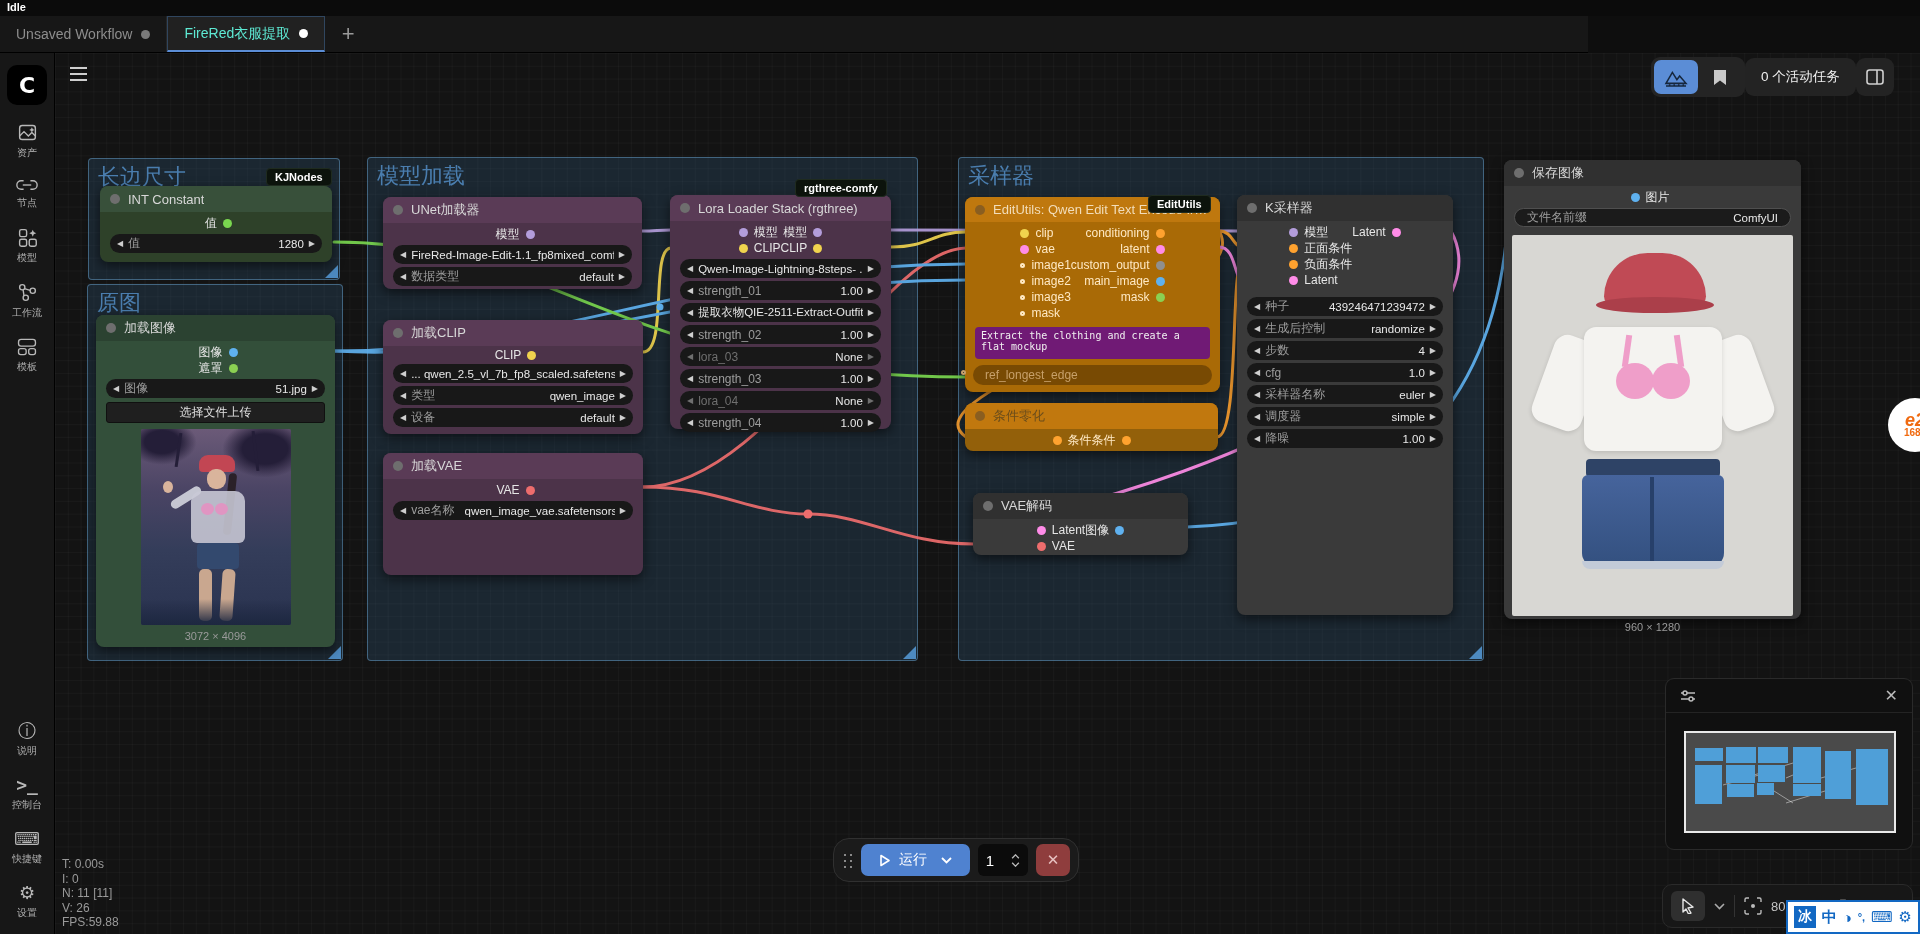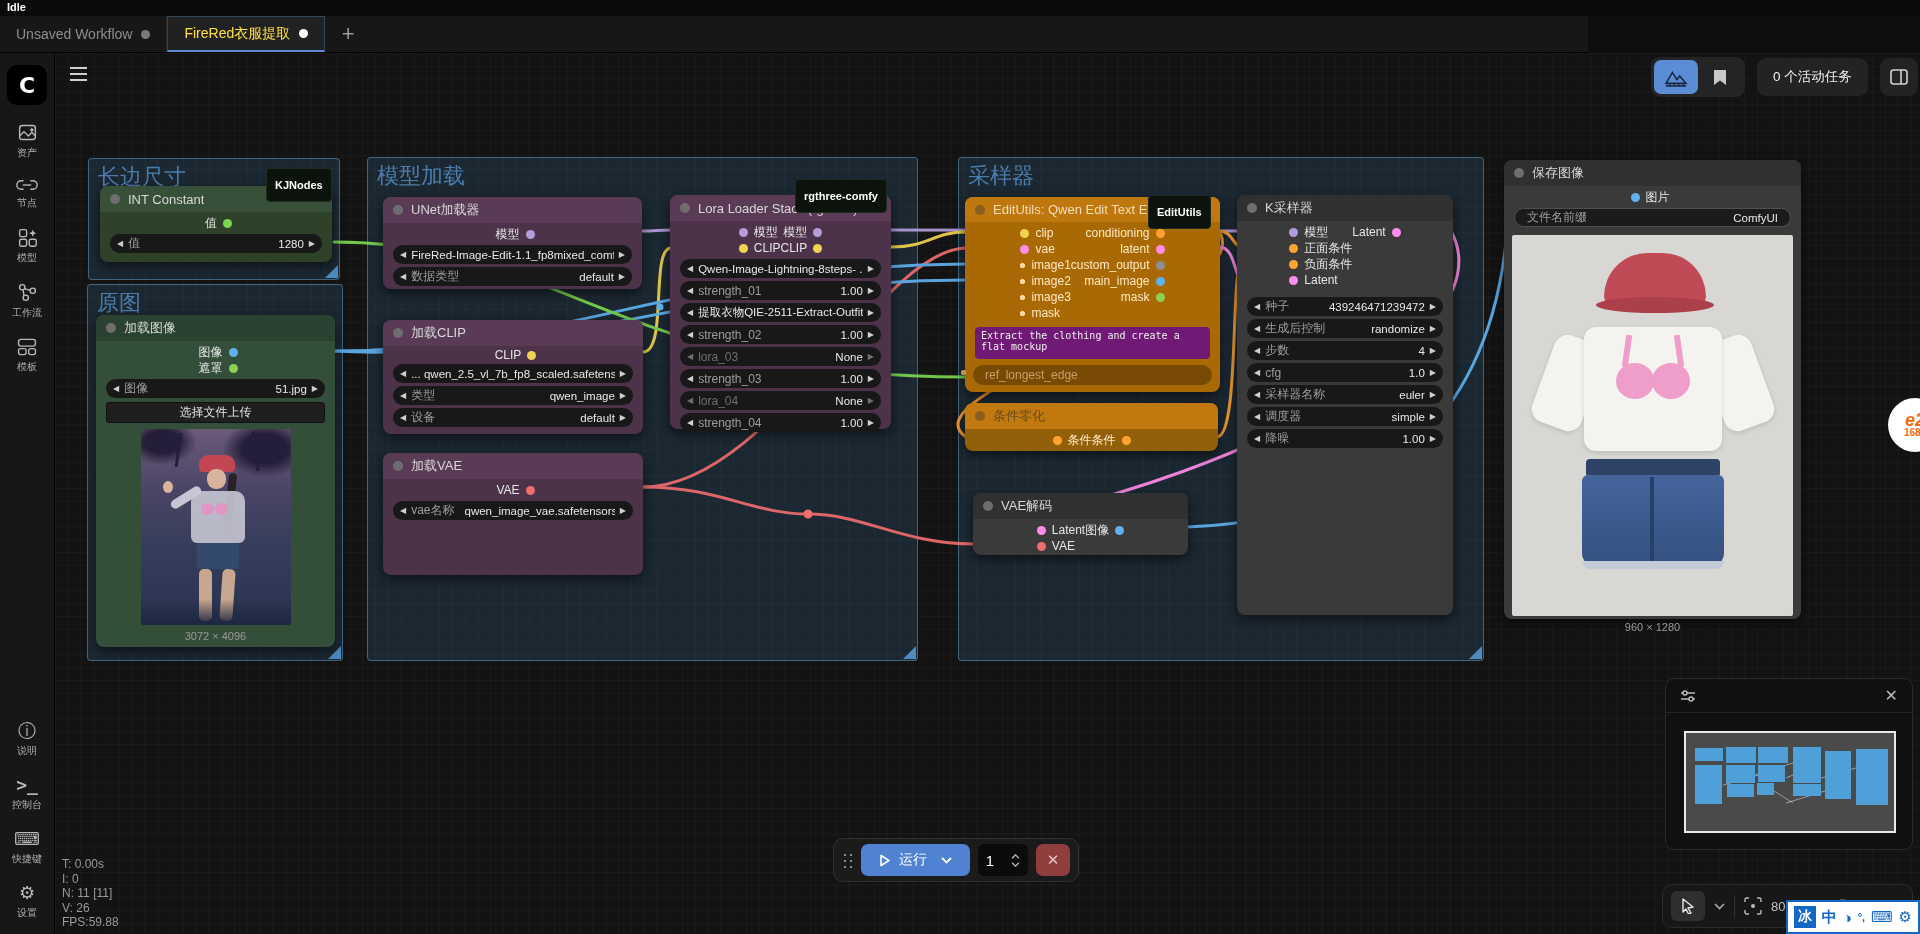--- a/index.html
+++ b/index.html
@@ -6,21 +6,21 @@
   html,body { width:1920px; height:934px; overflow:hidden; background:#0e0e0e;
     font-family:"Liberation Sans","DejaVu Sans",sans-serif; }
   body { position:relative; }
 
   
   .statusbar { position:absolute; left:0; top:0; width:1920px; height:16px; background:#0b0b0b; z-index:30; }
   .statusbar .state { position:absolute; left:7px; top:1px; color:#fff; font-size:11px; font-weight:bold; }
   .tabbar { position:absolute; left:0; top:16px; width:1588px; height:37px; background:#171717; border-bottom:1px solid #000; z-index:30; display:flex; align-items:stretch; }
   .tab { display:flex; align-items:center; gap:9px; padding:0 16px; font-size:14px; color:#8d8d8d; border-right:1px solid #262626; cursor:pointer; }
   .tab .dotmark { width:9px; height:9px; border-radius:50%; background:#7a7a7a; }
-  .tab.active { background:#212121; color:#fde047; border:1px solid #30465f; border-bottom:2px solid #5b8dd6; }
+  .tab.active { background:#212121; color:#5eead4; border:1px solid #30465f; border-bottom:2px solid #5b8dd6; }
   .tab.active .dotmark { background:#fff; }
   .newtab { width:46px; display:flex; align-items:center; justify-content:center; color:#9a9a9a; font-size:22px; cursor:pointer; }
 
   
   .sidebar { position:absolute; left:0; top:53px; width:55px; height:881px; background:#171717; border-right:1px solid #000; z-index:25; display:flex; flex-direction:column; align-items:center; }
   .logo { width:40px; height:40px; margin-top:12px; background:#000; border-radius:10px; display:flex; align-items:center; justify-content:center; color:#fff; font-weight:900; font-size:22px; font-family:"DejaVu Sans",sans-serif; }
   .sb-item { margin-top:17px; display:flex; flex-direction:column; align-items:center; gap:3px; color:#b5b5b5; cursor:pointer; }
   .sb-item svg { stroke:#b8b8b8; fill:none; stroke-width:1.6; }
   .sb-item .sb-glyph { font-size:18px; color:#b8b8b8; line-height:20px; }
   .sb-item .sb-label { font-size:10px; color:#b0b0b0; }
@@ -73,35 +73,35 @@
   .widget .wl { color:#9d9d9d; margin:0 5px; white-space:nowrap; }
   .widget .wv { flex:1; text-align:right; margin:0 5px; white-space:nowrap; overflow:hidden; font-size:11.5px; }
   .widget.file .wv { text-align:left; }
   .widget.dim .arr, .widget.dim .wl { color:#6f6f6f; }
   .widget.outlined { border:1px solid #4f4f4f; background:#1b1b1b; }
 
   .uploadbtn { margin:4px 10px; height:21px; background:#1f1f1f; border:1px solid #101010; border-radius:3px; color:#e0e0e0; font-size:12px; display:flex; align-items:center; justify-content:center; cursor:pointer; }
   .promptbox { margin:6px 10px 4px; height:32px; background:#701a75; border-radius:4px; padding:3px 6px; font-family:"DejaVu Sans Mono",monospace; font-size:10px; color:#f0f0f0; }
   .refwidget { position:relative; margin:6px 8px 0; height:20px; border-radius:10px; background:rgba(30,15,0,0.35); color:#c7a06a; font-size:12px; display:flex; align-items:center; padding:0 12px; }
   .caption { text-align:center; color:#9a9a9a; font-size:11px; margin-top:5px; }
-  .badge { position:absolute; z-index:4; background:#0c130c; border:1px solid #1f2b1f; color:#fff; font-size:11px; font-weight:bold; padding:10px 8px; border-radius:4px; }
+  .badge { position:absolute; z-index:4; background:#0c130c; border:1px solid #1f2b1f; color:#fff; font-size:11px; font-weight:bold; padding:2px 8px; border-radius:4px; }
 
   
   .preview { position:relative; overflow:hidden; border-radius:2px; }
   .abs { position:absolute; }
 
   
-  .hdr-right { position:absolute; top:57px; z-index:26; display:flex; align-items:center; gap:12px; }
+  .hdr-right { position:absolute; top:57px; z-index:26; display:flex; align-items:center; }
   .btn-seg { display:flex; background:#242424; border-radius:9px; padding:3px; }
   .seg { width:44px; height:34px; display:flex; align-items:center; justify-content:center; border-radius:7px; cursor:pointer; }
   .seg.blue { background:#5b8dd6; }
   .pill-btn { height:38px; background:#232323; border-radius:9px; color:#f0f0f0; font-size:13.5px; display:flex; align-items:center; padding:0 16px; cursor:pointer; }
   .icon-btn { width:38px; height:38px; background:#232323; border-radius:9px; display:flex; align-items:center; justify-content:center; cursor:pointer; }
 
-  .runbar { position:absolute; left:833px; top:838px; width:246px; height:44px; background:#1b1b1b; border:1px solid #303030; border-radius:10px; z-index:10; display:flex; align-items:center; padding:14px 8px; gap:8px; }
+  .runbar { position:absolute; left:833px; top:838px; width:246px; height:44px; background:#1b1b1b; border:1px solid #303030; border-radius:16px; z-index:10; display:flex; align-items:center; padding:14px 8px; gap:8px; }
   .drag-dots { width:12px; height:16px; background:radial-gradient(#8a8a8a 1px, transparent 1.3px); background-size:6px 6px; }
   .runbtn { height:32px; width:114px; background:#4f82d0; border-radius:7px; display:flex; align-items:center; justify-content:center; gap:8px; color:#fff; font-size:14px; cursor:pointer; }
   .countbox { height:32px; width:52px; background:#0b0b0b; border-radius:6px; display:flex; align-items:center; color:#fff; font-size:15px; padding:0 8px; justify-content:space-between; }
   .steppers { display:flex; flex-direction:column; gap:3px; }
   .xbtn { height:32px; width:36px; background:#8f3d3d; border-radius:7px; display:flex; align-items:center; justify-content:center; color:#e8c2c2; font-size:15px; cursor:pointer; }
 
   .stats { position:absolute; left:62px; top:857px; z-index:10; color:#9a9a9a; font-size:12px; line-height:14.5px; font-family:"Liberation Sans",sans-serif; }
 
   .minimap { position:absolute; left:1665px; top:678px; width:248px; height:172px; background:#101010; border:1px solid #2a2a2a; border-radius:9px; z-index:10; }
   .mm-head { height:34px; display:flex; align-items:center; justify-content:space-between; padding:0 14px; border-bottom:1px solid #242424; color:#bbb; }

